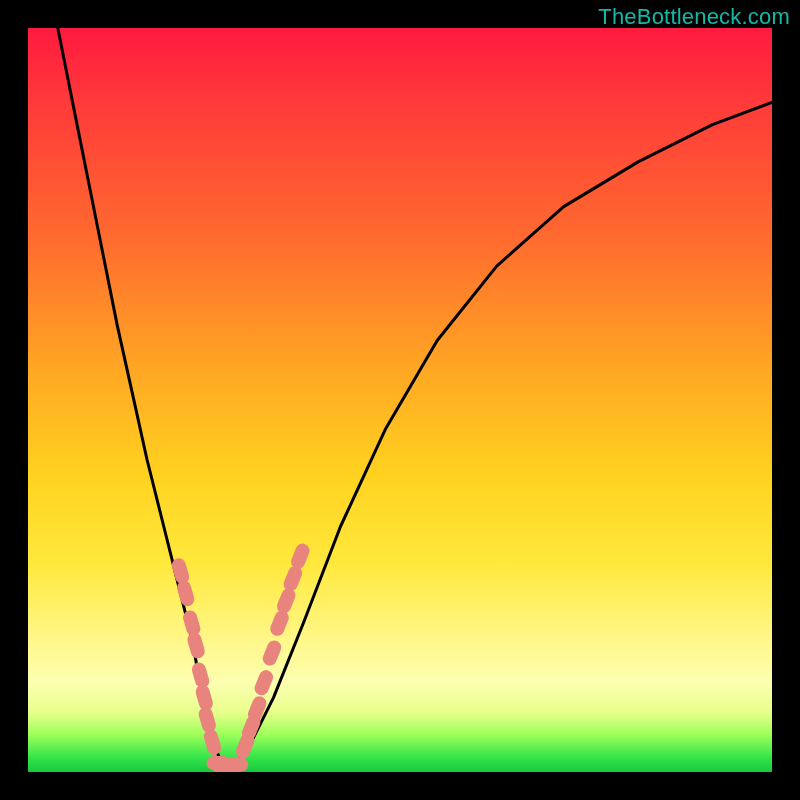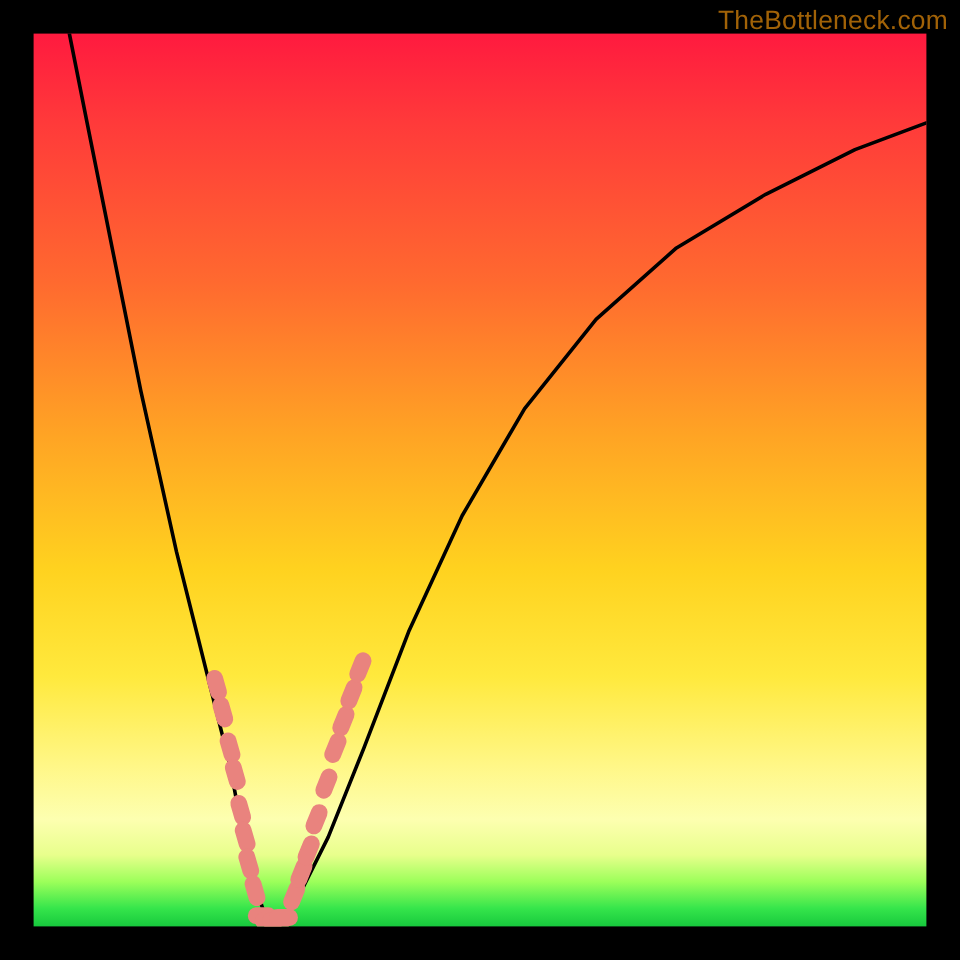--- a/index.html
+++ b/index.html
@@ -42,21 +42,21 @@
   }
   .layer-svg {
     position: absolute;
     left: 0;
     top: 0;
   }
   .watermark {
     position: absolute;
     top: 4px;
     right: 10px;
-    color: #a16207;
+    color: #14b8a6;
     font-size: 22px;
     font-weight: 500;
     letter-spacing: 0.2px;
     user-select: none;
   }
 </style>
 </head>
 <body>
 
 <div class="frame">

